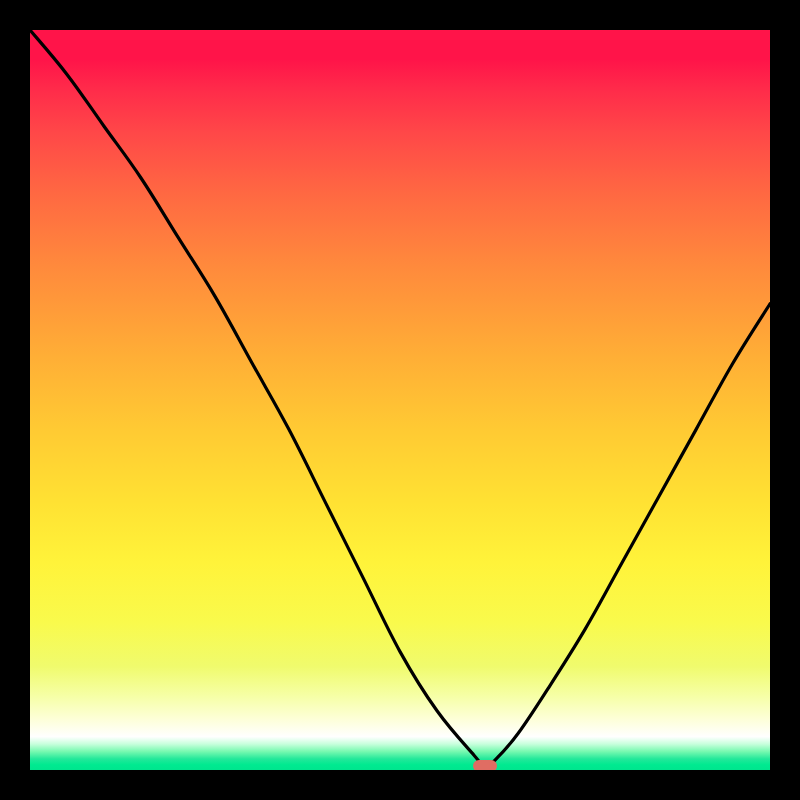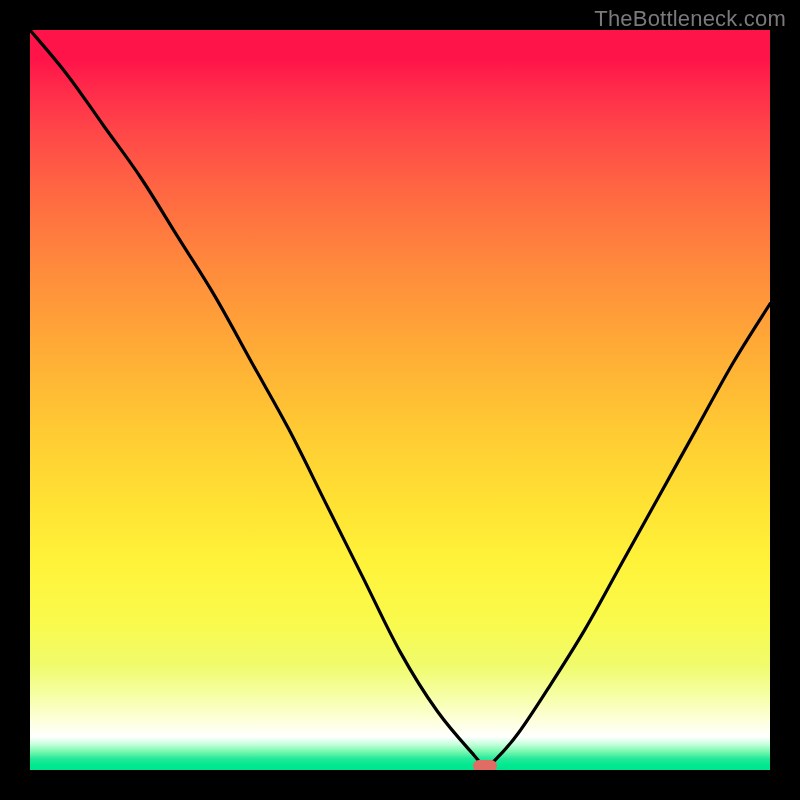--- a/index.html
+++ b/index.html
@@ -81,21 +81,20 @@
     border-radius: 6px;
     z-index: 3;
     transform: translate(-50%, -50%);
   }
 </style>
 </head>
 <body>
 
 <div class="frame">
 
-  <div class="attribution">TheBottleneck.com</div>
 
   <div class="plot-area">
     <div class="gradient"></div>
 
     <svg class="curve" viewBox="0 0 740 740" preserveAspectRatio="none">
       <path fill="none" stroke="#000" stroke-width="3.2" stroke-linecap="round" stroke-linejoin="round" d="M 0.0 0.0 C 6.7 8.0, 23.7 27.1, 37.0 44.4 C 50.3 61.7, 60.7 77.6, 74.0 96.2 C 87.3 114.8, 97.7 128.0, 111.0 148.0 C 124.3 168.0, 134.7 185.9, 148.0 207.2 C 161.3 228.5, 171.7 243.8, 185.0 266.4 C 198.3 289.0, 208.7 309.0, 222.0 333.0 C 235.3 357.0, 245.7 374.3, 259.0 399.6 C 272.3 424.9, 282.7 447.0, 296.0 473.6 C 309.3 500.2, 319.7 521.0, 333.0 547.6 C 346.3 574.2, 356.7 597.6, 370.0 621.6 C 383.3 645.6, 393.7 662.2, 407.0 680.8 C 420.3 699.4, 435.3 715.2, 444.0 725.2 C 452.7 735.2, 451.1 735.6, 455.1 736.3 C 459.1 737.0, 460.2 734.9, 466.2 728.9 C 472.2 722.9, 479.1 715.7, 488.4 703.0 C 497.7 690.3, 506.0 677.2, 518.0 658.6 C 530.0 640.0, 541.7 622.0, 555.0 599.4 C 568.3 576.8, 578.7 556.8, 592.0 532.8 C 605.3 508.8, 615.7 490.2, 629.0 466.2 C 642.3 442.2, 652.7 423.6, 666.0 399.6 C 679.3 375.6, 689.7 355.6, 703.0 333.0 C 716.3 310.4, 733.3 284.5, 740.0 273.8"></path>
     </svg>
 
     <div class="marker" style="left: 455.1px; top: 736.3px;"></div>
   </div>

